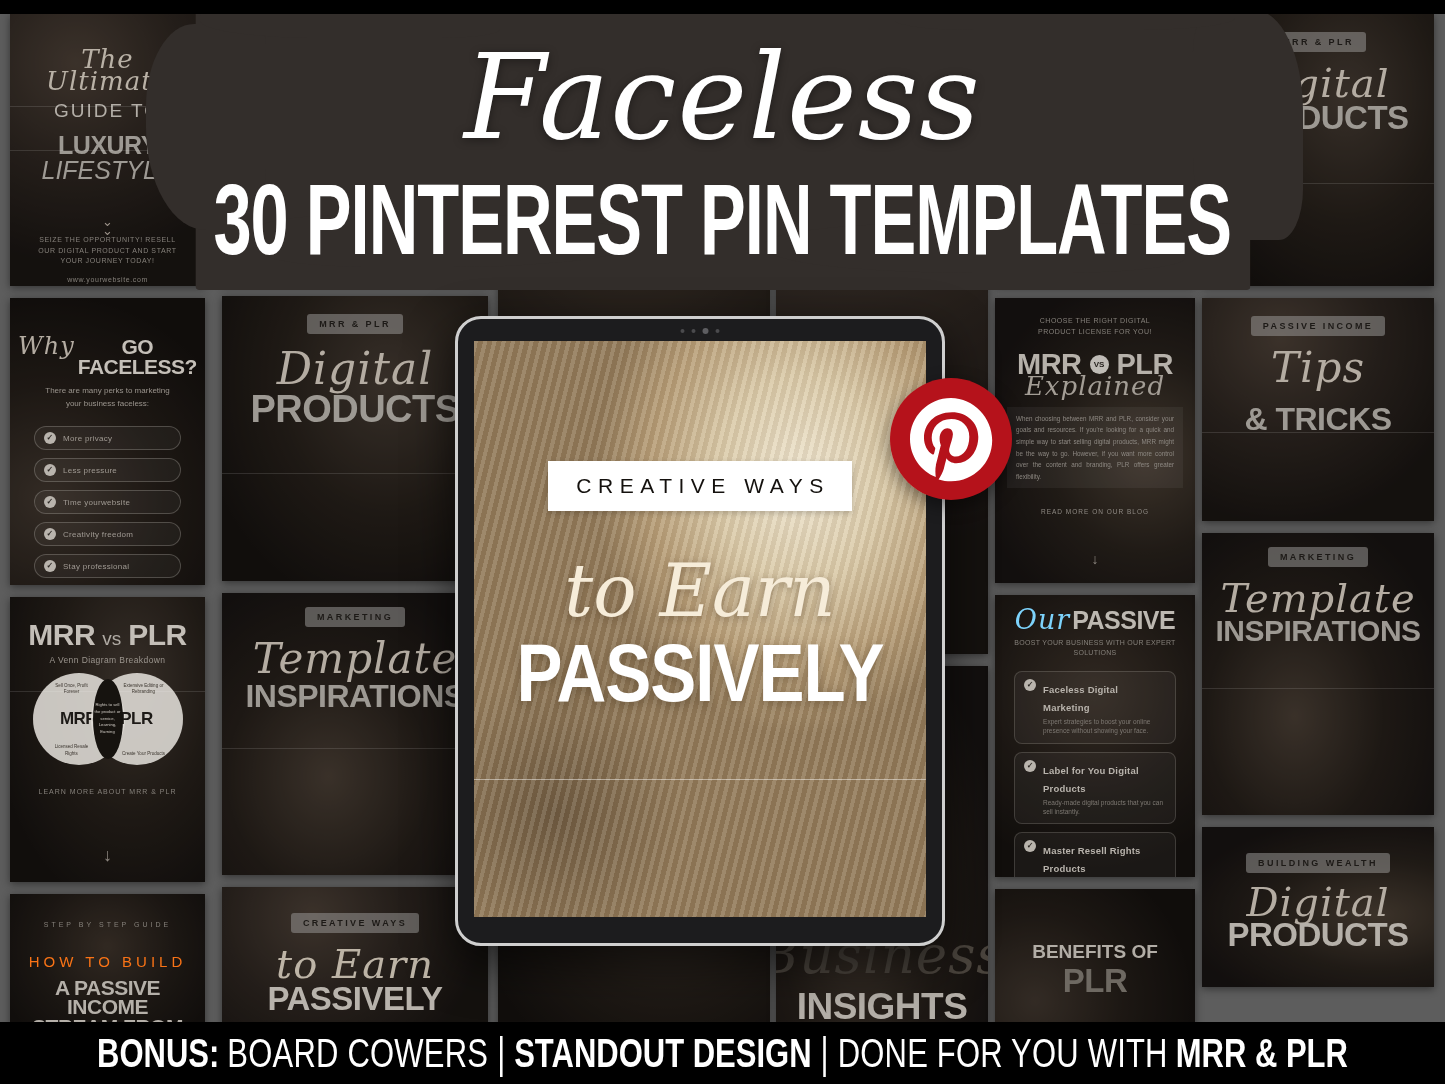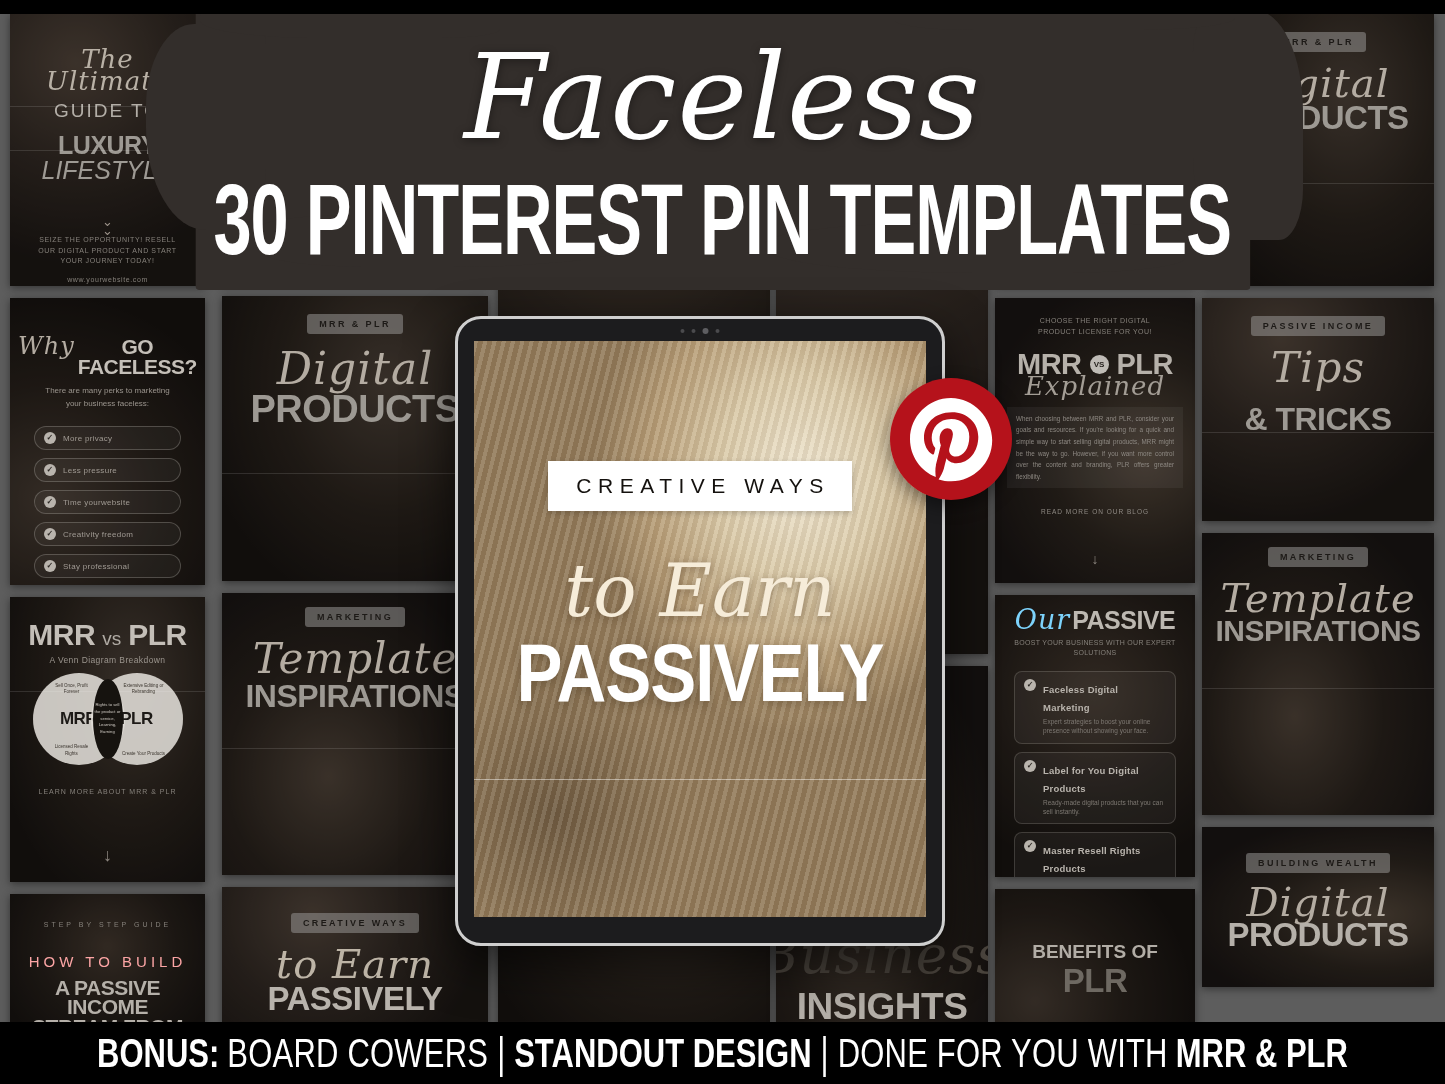--- a/index.html
+++ b/index.html
@@ -345,21 +345,21 @@
         <div class="arrow-dn">↓</div>
       </div>
       <div class="hairline" style="top:33%"></div>
     </div>
 
     <div class="pin" style="height:150px">
       <div class="photo ph-e"></div>
         <div class="dim"></div>
       <div class="inner" style="padding-top:26px">
         <div class="tiny" style="letter-spacing:3px">STEP BY STEP GUIDE</div>
-        <div style="font-size:15px;letter-spacing:4px;color:#fca5a5;margin-top:22px">HOW TO BUILD</div>
+        <div style="font-size:15px;letter-spacing:4px;color:#f97316;margin-top:22px">HOW TO BUILD</div>
         <div class="bold" style="font-size:21px;margin-top:8px;color:#b5b0a9">A PASSIVE INCOME</div>
         <div class="bold" style="font-size:21px;color:#b5b0a9">STREAM FROM</div>
       </div>
     </div>
   </div>
 
   <div class="col" style="left:222px;width:266px;">
 
     <div class="pin" style="height:270px">
       <div class="photo ph-d"></div>

